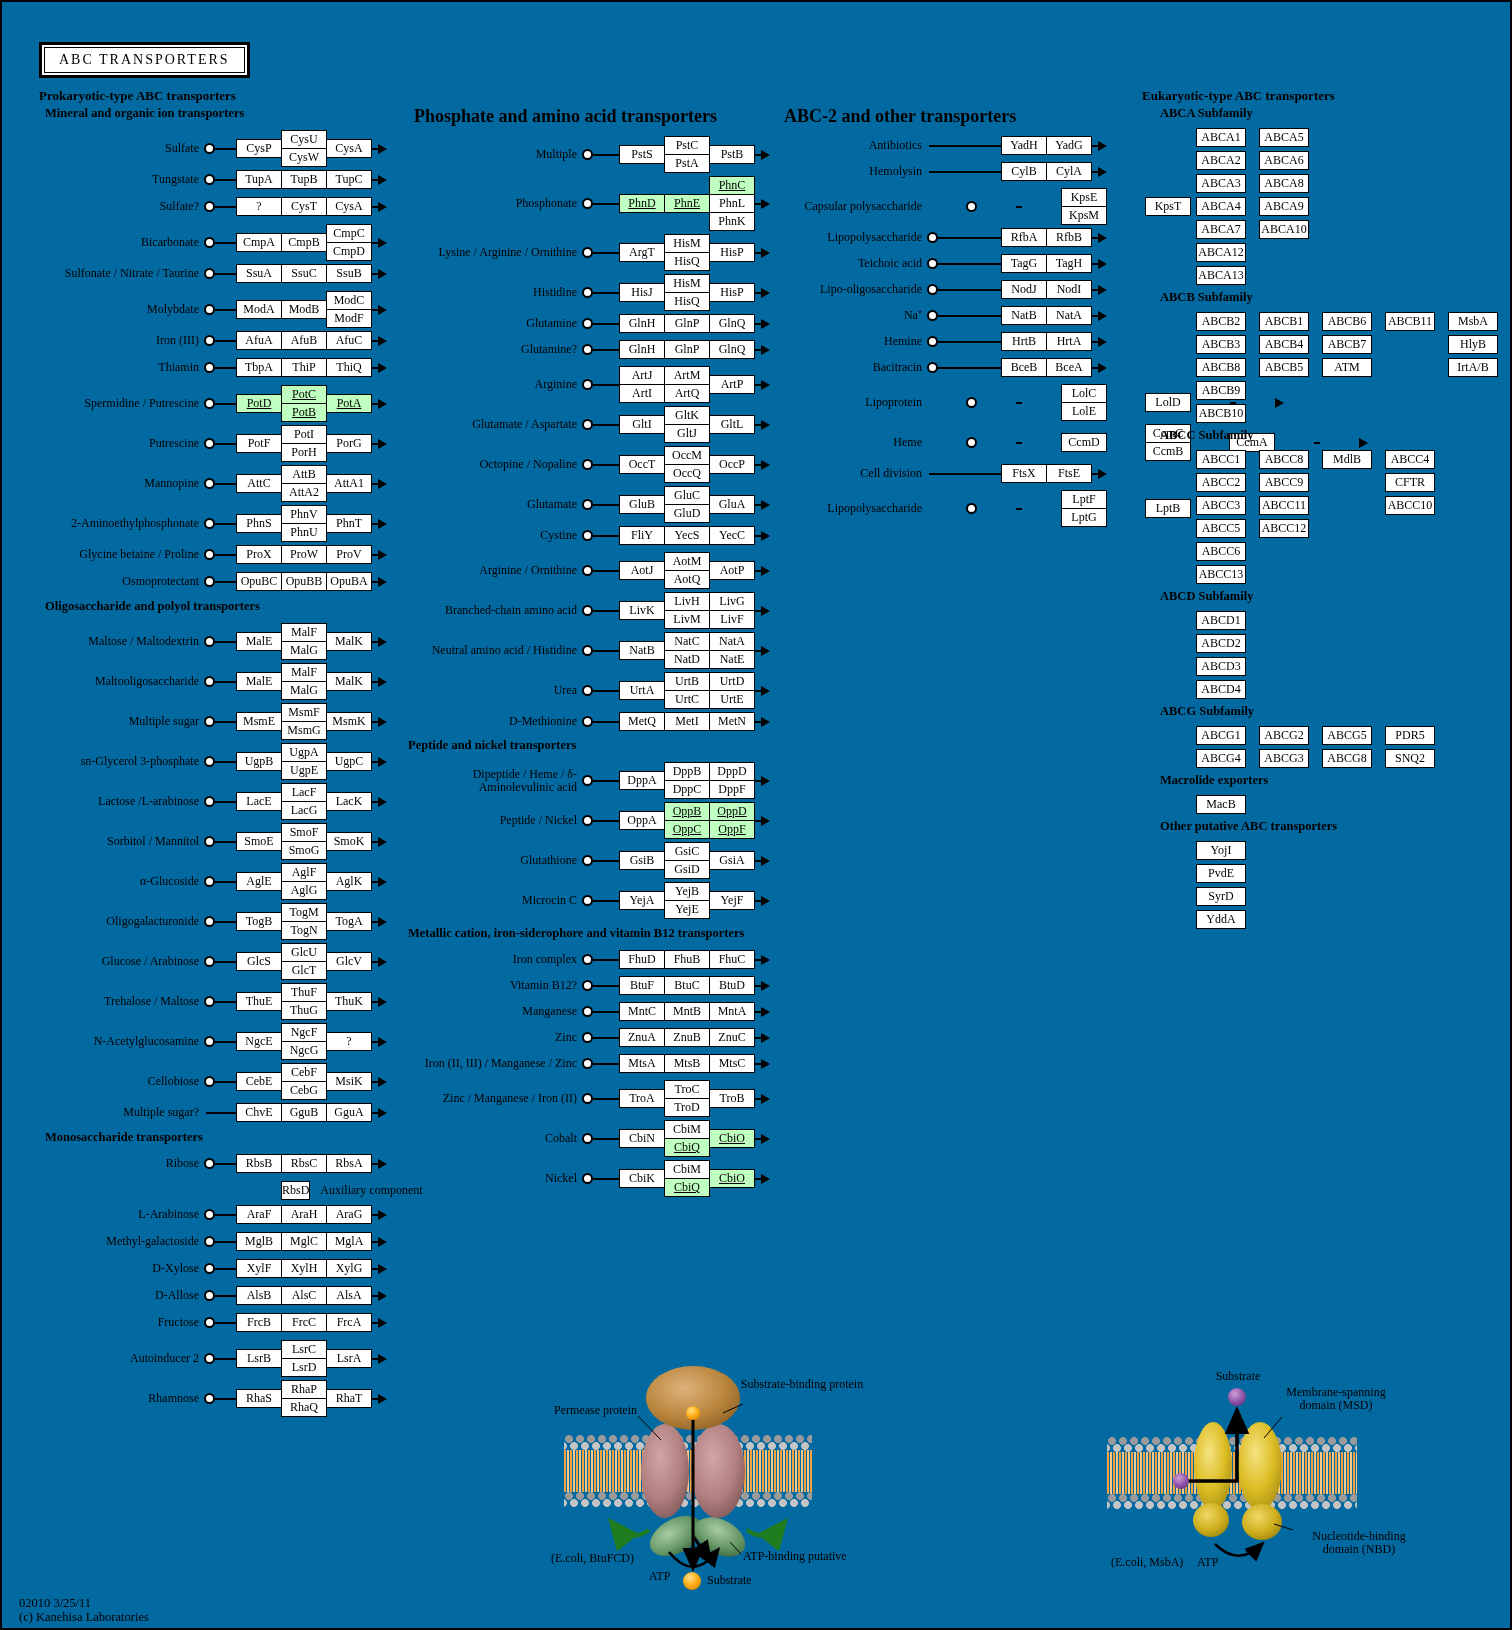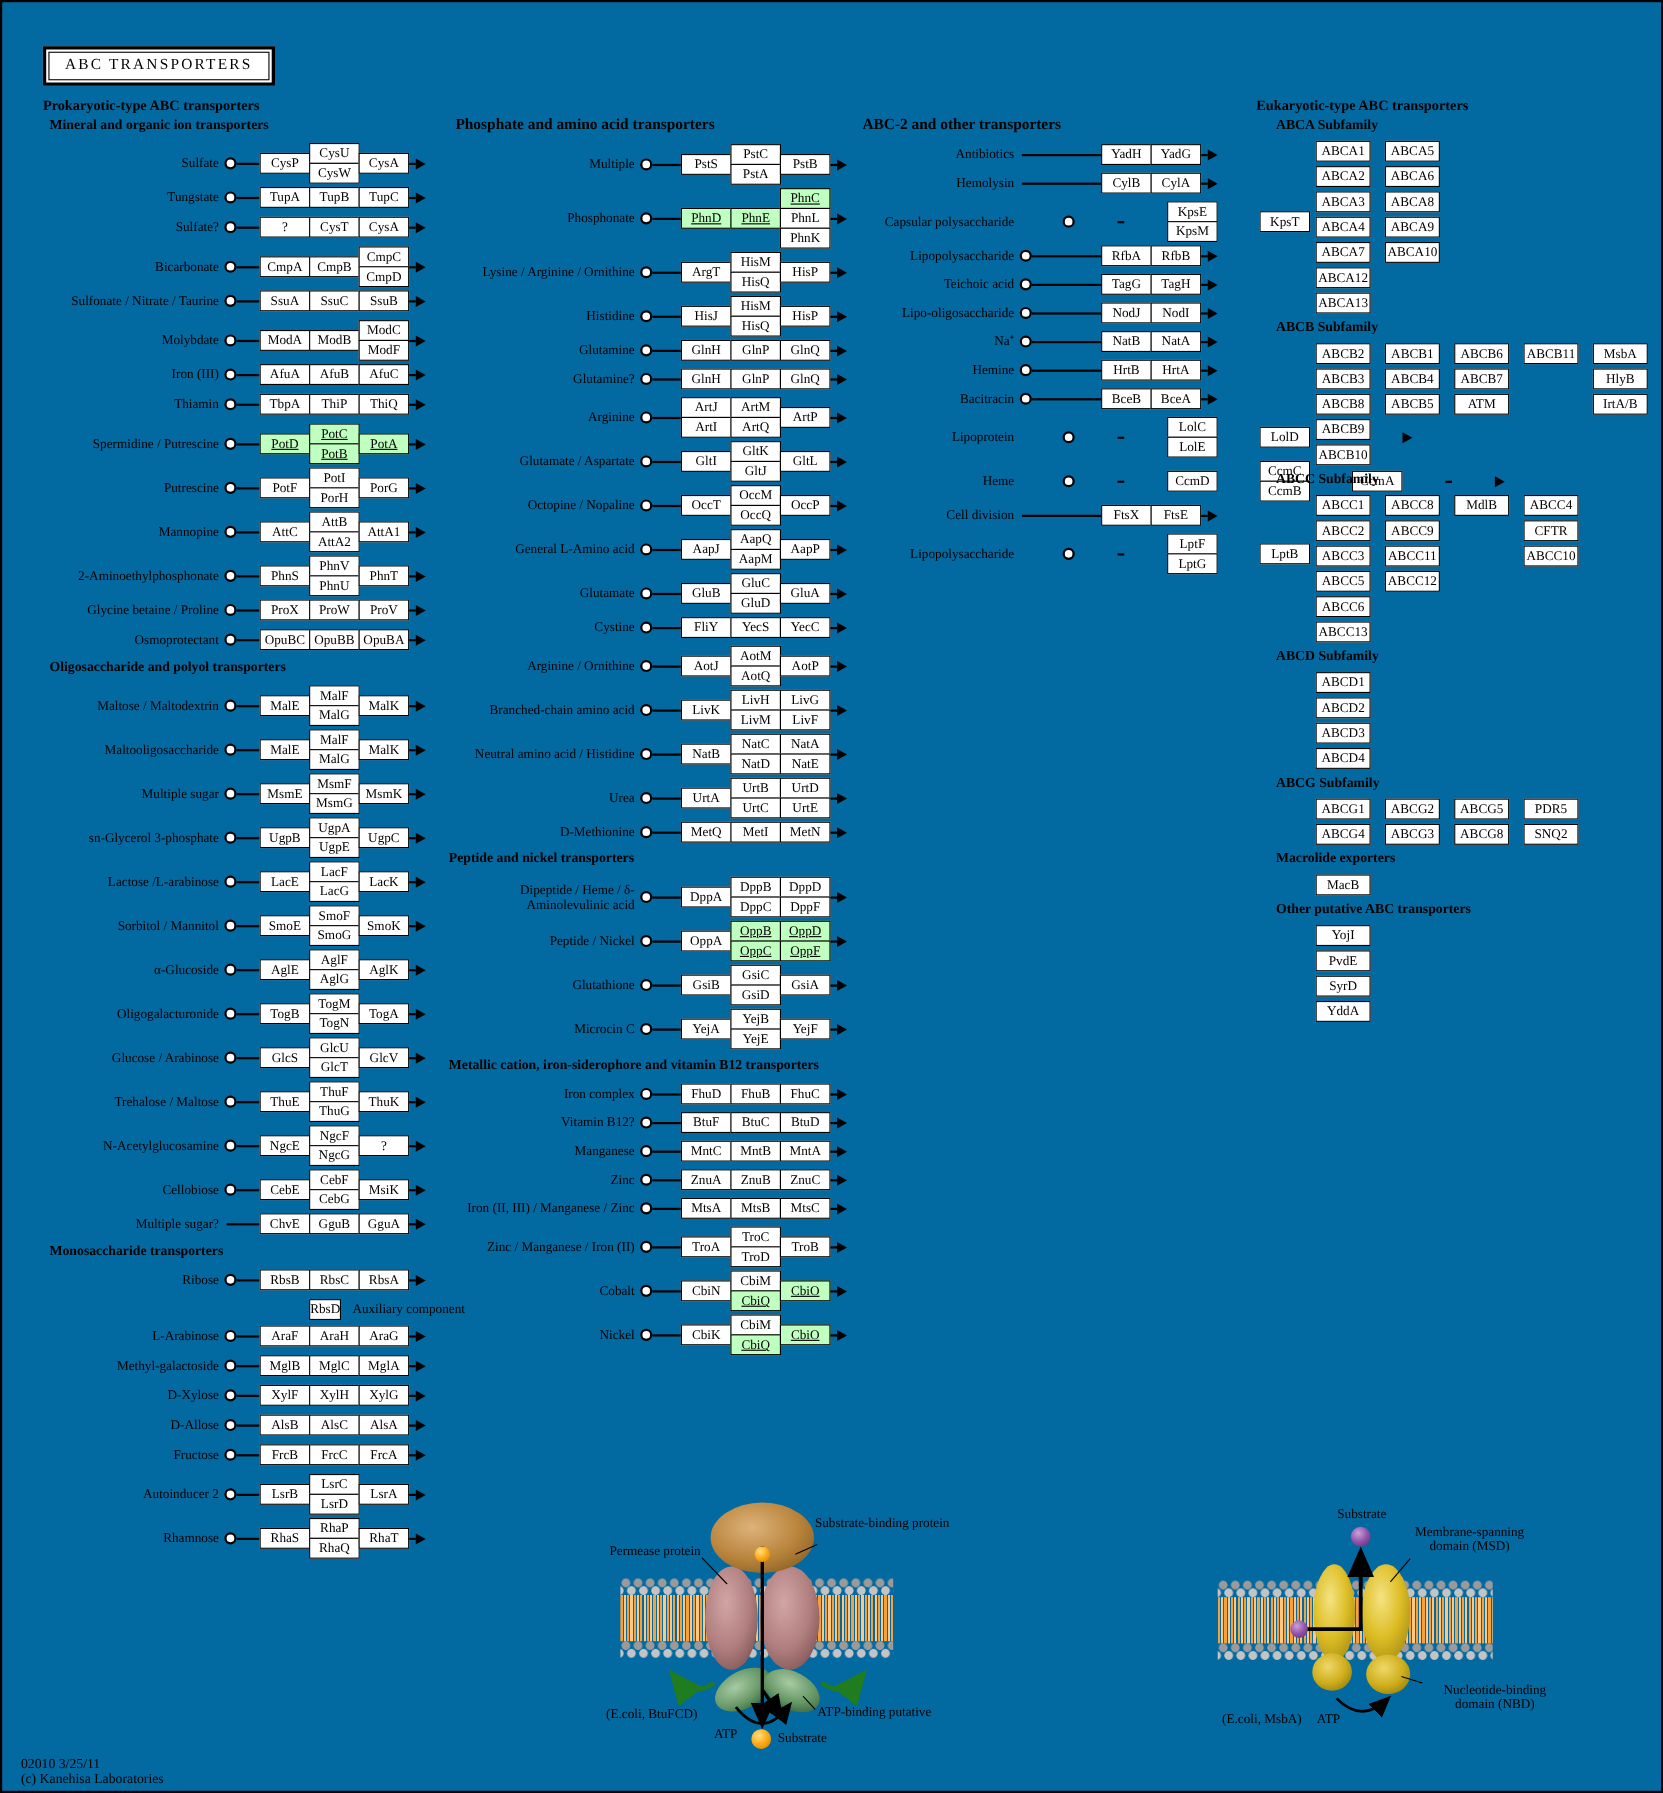--- a/index.html
+++ b/index.html
@@ -7,21 +7,21 @@
           box-sizing:border-box;font-family:"Liberation Serif",serif;color:#000;overflow:hidden;}
   
   .title-box{position:absolute;left:37px;top:40px;border:3px solid #000;padding:2px;background:#fff;}
   .title-inner{border:1px solid #000;padding:4px 14px;font-size:14px;letter-spacing:2px;white-space:nowrap;}
   .col-top-heading{position:absolute;font-weight:bold;font-size:13px;white-space:nowrap;}
   
   .tcol{position:absolute;}
   #col1{left:37px;top:104px;width:348px;}
   #col2{left:400px;top:104px;width:368px;}
   #col3{left:770px;top:104px;width:335px;}
-  .col-heading{font-weight:bold;font-size:14px;margin:0 0 9px 12px;white-space:nowrap;}
+  .col-heading{font-weight:bold;font-size:18px;margin:0 0 9px 12px;white-space:nowrap;}
   .section-h{font-weight:bold;font-size:12.5px;margin:7px 0 9px 6px;white-space:nowrap;}
   .tcol > .section-h:first-child{margin-top:0;}
   .t-row{display:flex;align-items:center;}
   #col1 .sgl{margin-bottom:8px;}  #col1 .stk{margin-bottom:3px;}
   #col2 .sgl{margin-bottom:7px;}  #col2 .stk{margin-bottom:3px;}
   #col3 .sgl{margin-bottom:7px;}  #col3 .stk{margin-bottom:3px;gap:39px;}
   .t-label{font-size:12px;text-align:right;padding-right:5px;line-height:1.08;flex:none;}
   #col1 .t-label{width:160px;} #col2 .t-label{width:175px;} #col3 .t-label{width:150px;}
   .t-circle{flex:none;width:7px;height:7px;border:2px solid #000;border-radius:50%;background:#fff;}
   .t-cspace{flex:none;width:2px;}
@@ -809,37 +809,20 @@
         <div class="t-line"></div>
         <div class="t-group">
           <div class="t-cell">OccT</div>
         </div>
         <div class="t-group">
           <div class="t-cell">OccM</div>
           <div class="t-cell">OccQ</div>
         </div>
         <div class="t-group">
           <div class="t-cell">OccP</div>
-        </div>
-        <div class="a-lead"></div>
-        <div class="a-head"></div>
-      </div>
-      <div class="t-row stk">
-        <div class="t-label">General L-Amino acid</div>
-        <div class="t-circle"></div>
-        <div class="t-line"></div>
-        <div class="t-group">
-          <div class="t-cell">AapJ</div>
-        </div>
-        <div class="t-group">
-          <div class="t-cell">AapQ</div>
-          <div class="t-cell">AapM</div>
-        </div>
-        <div class="t-group">
-          <div class="t-cell">AapP</div>
         </div>
         <div class="a-lead"></div>
         <div class="a-head"></div>
       </div>
       <div class="t-row stk">
         <div class="t-label">Glutamate</div>
         <div class="t-circle"></div>
         <div class="t-line"></div>
         <div class="t-group">
           <div class="t-cell">GluB</div>

